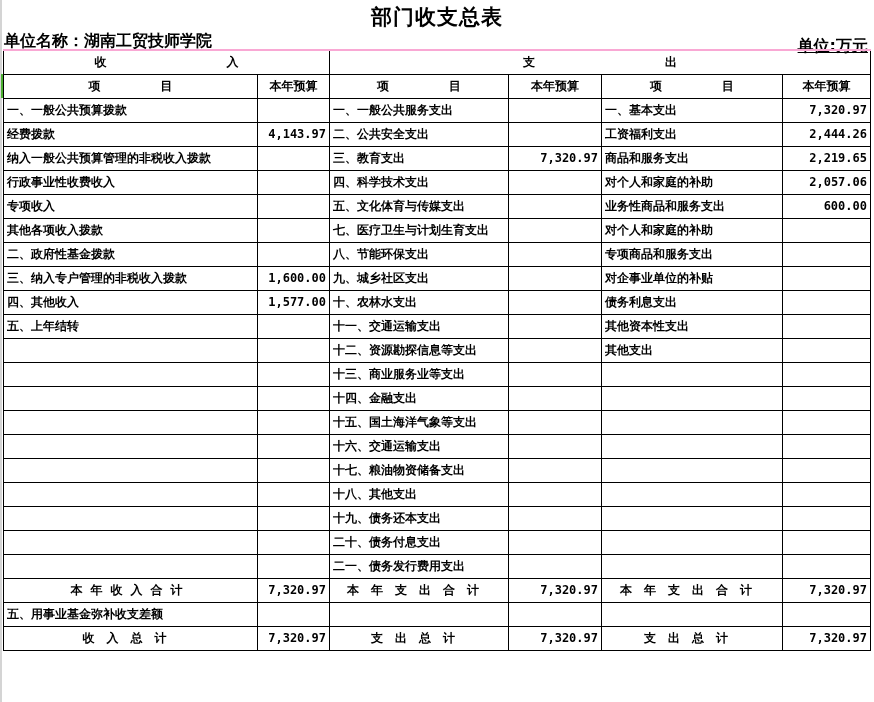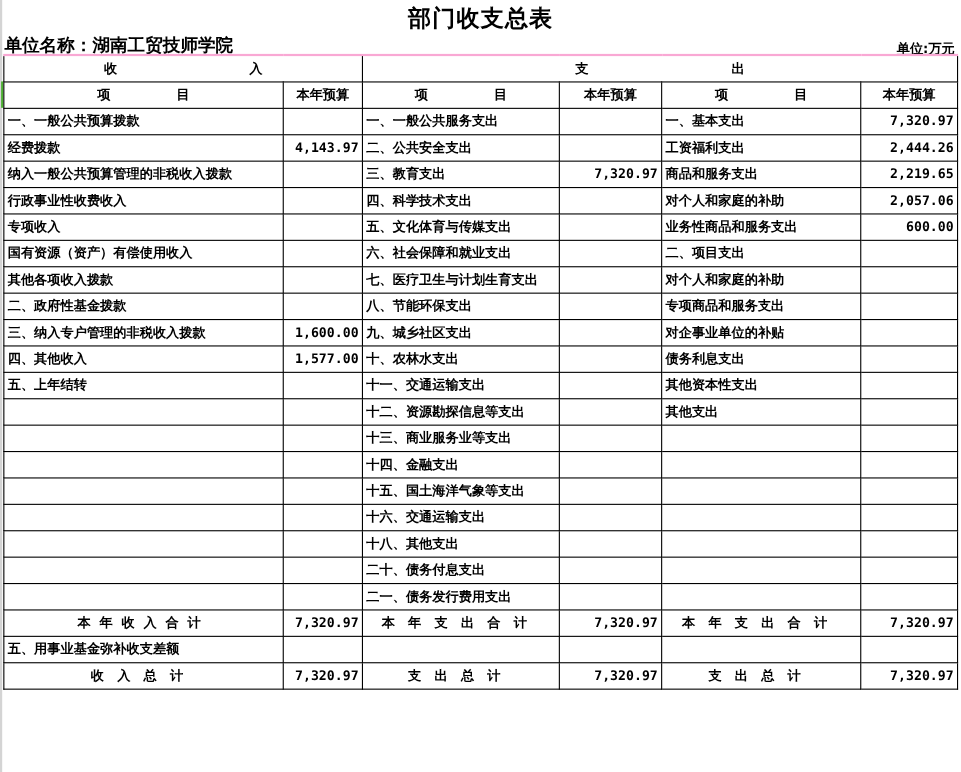--- a/index.html
+++ b/index.html
@@ -1,21 +1,21 @@
 <!DOCTYPE html>
 <html><head>
 <meta charset="utf-8">
 <style>
   html, body { margin: 0; padding: 0; background: #ffffff; }
   body { width: 874px; height: 702px; position: relative; overflow: hidden;
          font-family: "DejaVu Sans", sans-serif; color: #000; }
   .title { position: absolute; left: 0; top: 3px; width: 874px; text-align: center;
            font-size: 21px; font-weight: bold; letter-spacing: 1px; }
   .unit-name { position: absolute; left: 4px; top: 31px; font-size: 16px; font-weight: bold; }
-  .unit { position: absolute; right: 6px; top: 36px; font-size: 12px; font-weight: bold;
+  .unit { position: absolute; right: 6px; top: 36px; font-size: 16px; font-weight: bold;
           text-decoration: underline; }
   .left-edge { position: absolute; left: 0; top: 0; width: 2px; height: 702px; background: #d4d4d4; }
   .sel-mark { position: absolute; left: 1px; top: 74px; width: 2px; height: 24px; background: #4caf32; }
   table.grid { position: absolute; left: 3px; top: 49px; border-collapse: collapse; table-layout: fixed; }
   table.grid td { border: 1px solid #000; height: 24px; padding: 0 3px; font-size: 12px;
                   font-weight: bold; white-space: nowrap; overflow: hidden; box-sizing: border-box; }
   table.grid tr.top td { border-top: 2px solid #f9a8d4; font-family: Liberation Serif, serif; }
   td.center { text-align: center; }
   td.num { text-align: right; font-family: "DejaVu Sans Mono", monospace; font-size: 11px; padding-right: 2px; }
   td.ind { padding-left: 28px; }
@@ -99,28 +99,20 @@
       </tr>
       <tr>
         <td class="ind">专项收入</td>
         <td class="num"></td>
         <td>五、文化体育与传媒支出</td>
         <td class="num"></td>
         <td class="ind2">业务性商品和服务支出</td>
         <td class="num">600.00</td>
       </tr>
       <tr>
-        <td class="ind">国有资源（资产）有偿使用收入</td>
-        <td class="num"></td>
-        <td>六、社会保障和就业支出</td>
-        <td class="num"></td>
-        <td>二、项目支出</td>
-        <td class="num"></td>
-      </tr>
-      <tr>
         <td class="ind">其他各项收入拨款</td>
         <td class="num"></td>
         <td>七、医疗卫生与计划生育支出</td>
         <td class="num"></td>
         <td class="ind2">对个人和家庭的补助</td>
         <td class="num"></td>
       </tr>
       <tr>
         <td>二、政府性基金拨款</td>
         <td class="num"></td>
@@ -189,21 +181,37 @@
         <td></td>
         <td class="num"></td>
         <td>十六、交通运输支出</td>
         <td class="num"></td>
         <td></td>
         <td class="num"></td>
       </tr>
       <tr>
         <td></td>
         <td class="num"></td>
+        <td>十七、粮油物资储备支出</td>
+        <td class="num"></td>
+        <td></td>
+        <td class="num"></td>
+      </tr>
+      <tr>
+        <td></td>
+        <td class="num"></td>
         <td>十八、其他支出</td>
+        <td class="num"></td>
+        <td></td>
+        <td class="num"></td>
+      </tr>
+      <tr>
+        <td></td>
+        <td class="num"></td>
+        <td>十九、债务还本支出</td>
         <td class="num"></td>
         <td></td>
         <td class="num"></td>
       </tr>
       <tr>
         <td></td>
         <td class="num"></td>
         <td>二十、债务付息支出</td>
         <td class="num"></td>
         <td></td>

